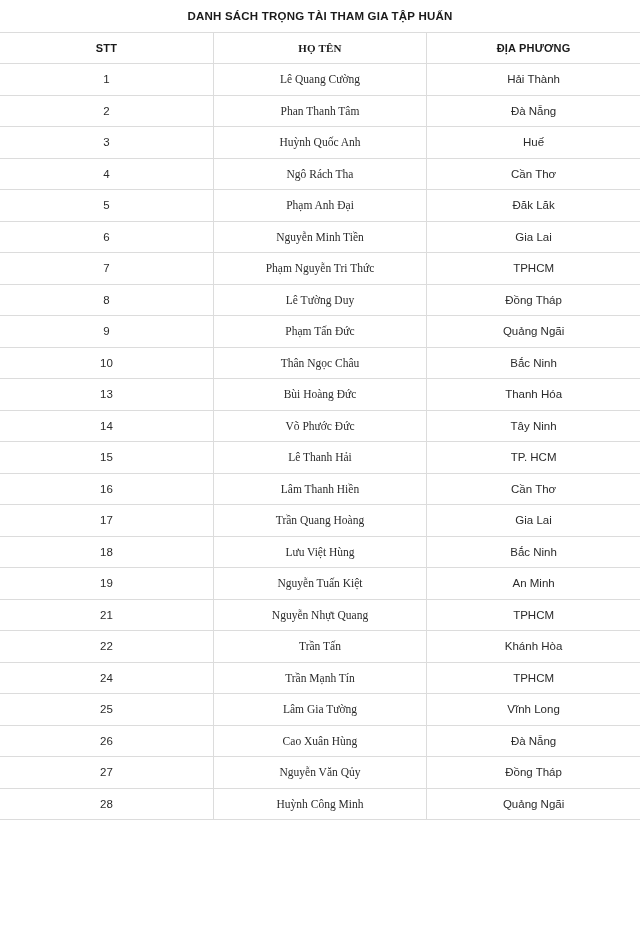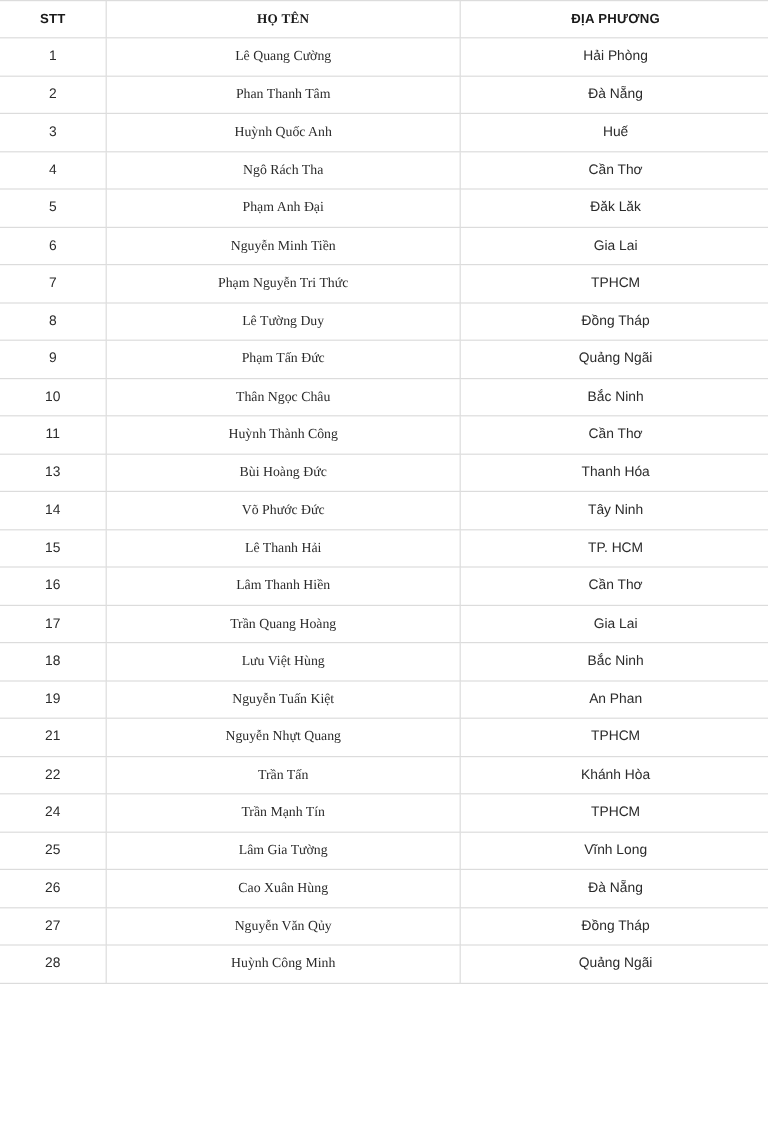--- a/index.html
+++ b/index.html
@@ -68,29 +68,32 @@
   tr.header-row td:last-child {
     border-right: none;
   }
 </style>
 </head>
 <body>
 
 <div class="doc">
   <table class="roster">
     <tbody>
+      <tr>
+        <td class="title-cell" colspan="3">DANH SÁCH TRỌNG TÀI THAM GIA TẬP HUẤN</td>
+      </tr>
       <tr class="header-row">
         <td class="head-cell col-stt">STT</td>
         <td class="head-cell col-name">HỌ TÊN</td>
         <td class="head-cell col-place">ĐỊA PHƯƠNG</td>
       </tr>
       <tr class="data-row">
         <td class="row-cell col-stt">1</td>
         <td class="row-cell col-name">Lê Quang Cường</td>
-        <td class="row-cell col-place">Hải Phòng</td>
+        <td class="row-cell col-place">Hải Thành</td>
       </tr>
       <tr class="data-row">
         <td class="row-cell col-stt">2</td>
         <td class="row-cell col-name">Phan Thanh Tâm</td>
         <td class="row-cell col-place">Đà Nẵng</td>
       </tr>
       <tr class="data-row">
         <td class="row-cell col-stt">3</td>
         <td class="row-cell col-name">Huỳnh Quốc Anh</td>
         <td class="row-cell col-place">Huế</td>
@@ -124,25 +127,20 @@
         <td class="row-cell col-stt">9</td>
         <td class="row-cell col-name">Phạm Tấn Đức</td>
         <td class="row-cell col-place">Quảng Ngãi</td>
       </tr>
       <tr class="data-row">
         <td class="row-cell col-stt">10</td>
         <td class="row-cell col-name">Thân Ngọc Châu</td>
         <td class="row-cell col-place">Bắc Ninh</td>
       </tr>
       <tr class="data-row">
-        <td class="row-cell col-stt">11</td>
-        <td class="row-cell col-name">Huỳnh Thành Công</td>
-        <td class="row-cell col-place">Cần Thơ</td>
-      </tr>
-      <tr class="data-row">
         <td class="row-cell col-stt">13</td>
         <td class="row-cell col-name">Bùi Hoàng Đức</td>
         <td class="row-cell col-place">Thanh Hóa</td>
       </tr>
       <tr class="data-row">
         <td class="row-cell col-stt">14</td>
         <td class="row-cell col-name">Võ Phước Đức</td>
         <td class="row-cell col-place">Tây Ninh</td>
       </tr>
       <tr class="data-row">
@@ -161,21 +159,21 @@
         <td class="row-cell col-place">Gia Lai</td>
       </tr>
       <tr class="data-row">
         <td class="row-cell col-stt">18</td>
         <td class="row-cell col-name">Lưu Việt Hùng</td>
         <td class="row-cell col-place">Bắc Ninh</td>
       </tr>
       <tr class="data-row">
         <td class="row-cell col-stt">19</td>
         <td class="row-cell col-name">Nguyễn Tuấn Kiệt</td>
-        <td class="row-cell col-place">An Phan</td>
+        <td class="row-cell col-place">An Minh</td>
       </tr>
       <tr class="data-row">
         <td class="row-cell col-stt">21</td>
         <td class="row-cell col-name">Nguyễn Nhựt Quang</td>
         <td class="row-cell col-place">TPHCM</td>
       </tr>
       <tr class="data-row">
         <td class="row-cell col-stt">22</td>
         <td class="row-cell col-name">Trần Tấn</td>
         <td class="row-cell col-place">Khánh Hòa</td>

